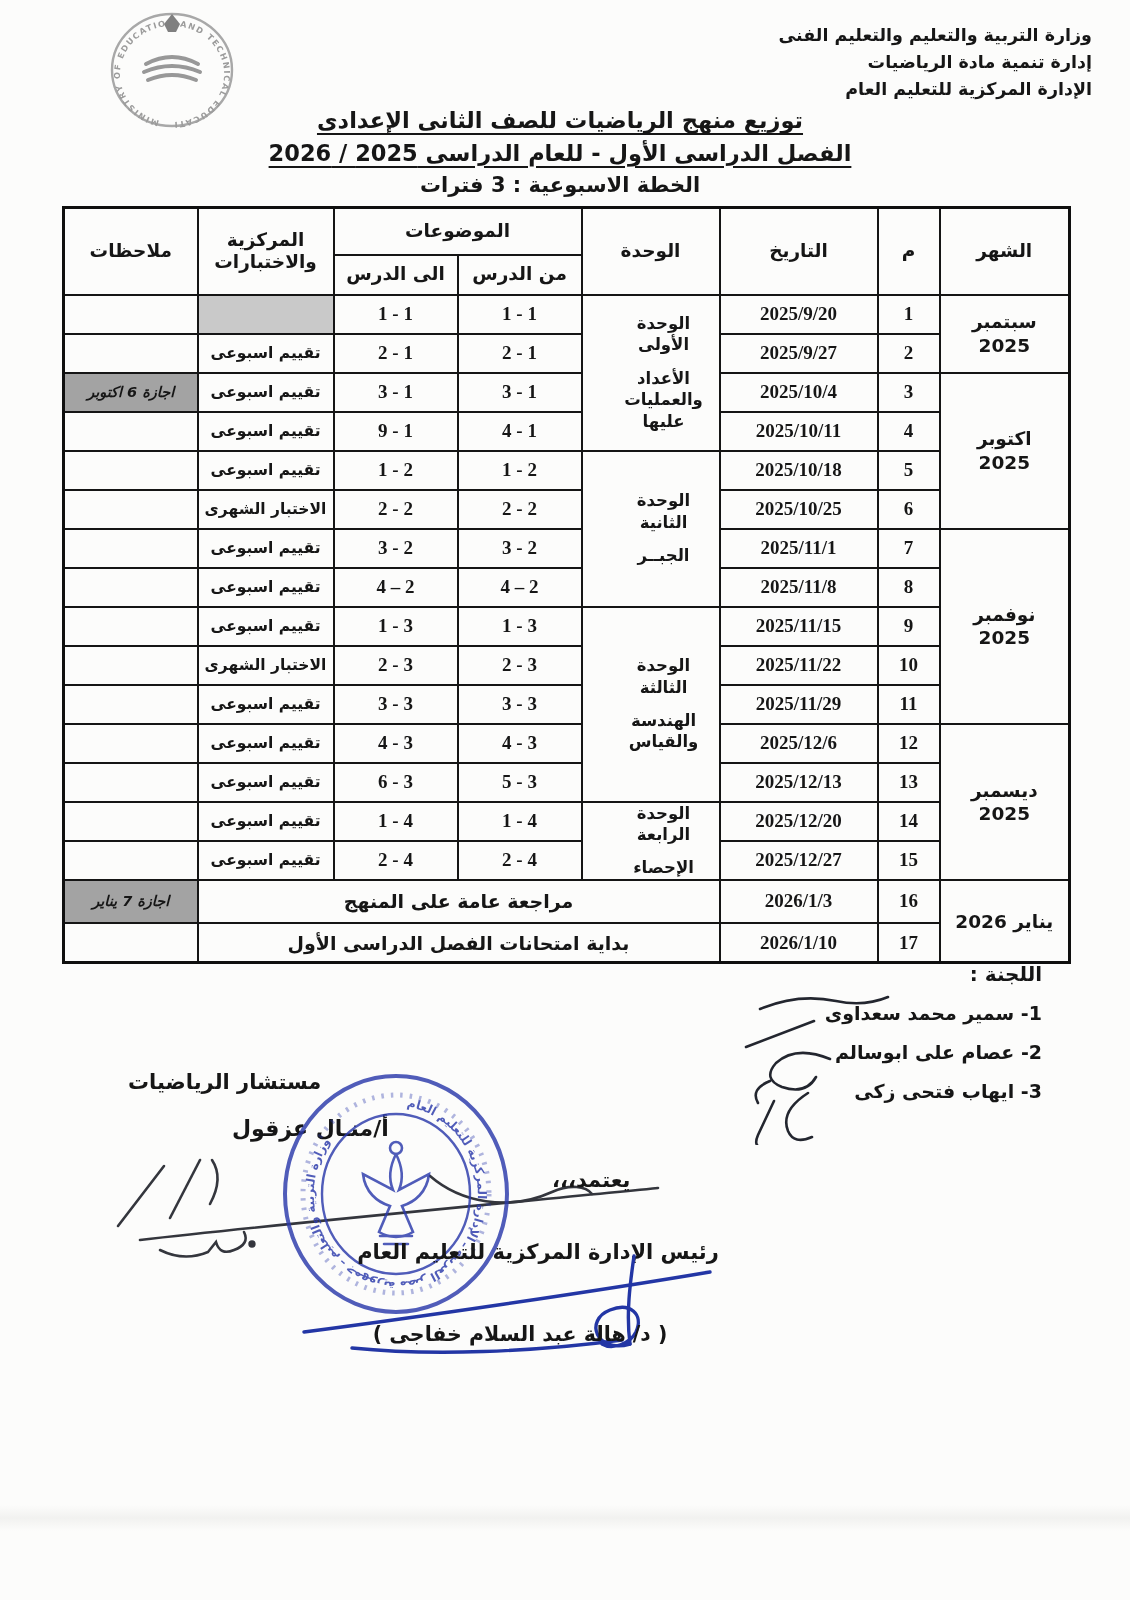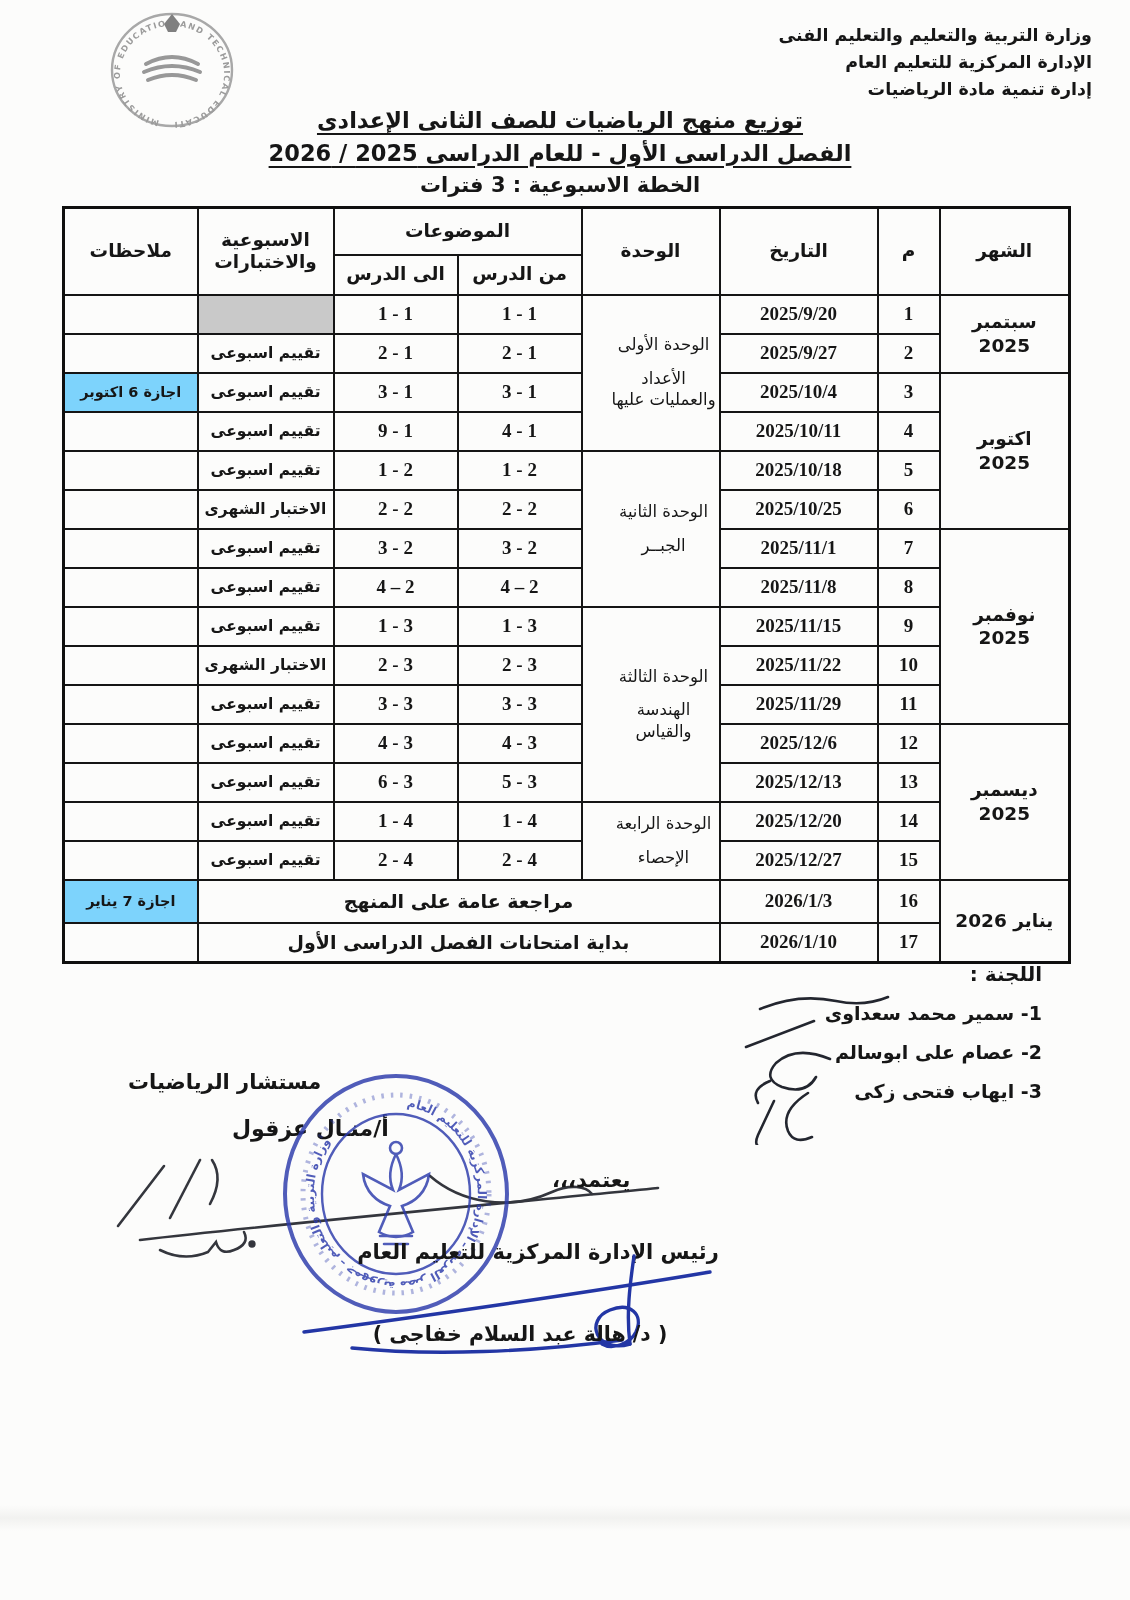--- a/index.html
+++ b/index.html
@@ -22,27 +22,27 @@
   .sched{position:absolute;top:206px;left:62px;}
   table{border-collapse:collapse;table-layout:fixed;width:1006px;direction:rtl;border:3px solid #0f0f0f;}
   th,td{border:2.4px solid #151515;text-align:center;vertical-align:middle;padding:0 2px;overflow:hidden;}
   thead th{font-weight:700;font-size:18.5px;line-height:1.2;}
   thead tr.h1{height:47px;} thead tr.h2{height:40px;font-size:17px;}
   tbody tr{height:39px;}
   tr.sp1{height:43px;} tr.sp2{height:40px;}
   td.month-cell{font-weight:700;font-size:18.5px;white-space:pre-line;line-height:1.25;}
   td.num-cell,td.date-cell,td.lesson-cell{font-weight:700;font-size:19px;}
   td.date-cell{direction:ltr;}
-  td.unit-cell{font-weight:400;font-size:16.5px;line-height:1.3;padding-left:28px;}
+  td.unit-cell{font-weight:700;font-size:16.5px;line-height:1.3;padding-left:28px;}
   .unit-title{margin-bottom:12px;}
   td.eval-cell{font-weight:700;font-size:15.5px;}
   td.note-cell{font-weight:700;font-size:14.5px;}
   td.merged-cell{font-weight:700;font-size:19px;}
   td.shaded{background:#c9c9c9;}
-  td.shaded2{background:#7dd3fc;}
+  td.shaded2{background:#a3a3a3;font-style:italic;}
 
   
   .committee{position:absolute;top:962px;right:88px;width:330px;text-align:right;direction:rtl;}
   .committee .c-title{font-weight:700;font-size:20px;margin-bottom:8px;}
   .committee .member{font-weight:700;font-size:19px;line-height:2.05;}
 
   
   .advisor-title{position:absolute;top:1070px;left:128px;font-weight:700;font-size:21px;direction:rtl;}
   .advisor-name{position:absolute;top:1116px;left:232px;font-weight:700;font-size:22px;direction:rtl;}
   .approve{position:absolute;top:1168px;left:552px;font-weight:700;font-size:21px;direction:rtl;}
@@ -68,22 +68,22 @@
       </defs>
     <text font-size="8.2" fill="#8b8b8b" font-weight="700" letter-spacing="1.5">
       <textPath href="#sealArc" startOffset="4%">MINISTRY OF EDUCATION AND TECHNICAL EDUCATION</textPath>
     </text>
     <path d="M62,18 l8,-10 l8,10 l-4,8 h-8 z" fill="#6b6b6b"></path>
     <path d="M44,58 q26,-14 52,0 M42,66 q28,-12 56,0 M46,74 q24,-10 48,0" stroke="#878787" stroke-width="4" fill="none" stroke-linecap="round"></path>
   </svg>
 
   <div class="hdr-right">
     <div>وزارة التربية والتعليم والتعليم الفنى</div>
+    <div>إدارة تنمية مادة الرياضيات</div>
     <div>الإدارة المركزية للتعليم العام</div>
-    <div>إدارة تنمية مادة الرياضيات</div>
   </div>
 
   <div class="titleblock">
     <div class="t1">توزيع منهج الرياضيات للصف الثانى الإعدادى</div>
     <div class="t2">الفصل الدراسى الأول -  للعام الدراسى 2025 / 2026</div>
     <div class="t3">الخطة الاسبوعية : 3 فترات</div>
   </div>
 
   <div class="sched">
     <table>
@@ -97,21 +97,21 @@
           <col style="width:136px">
           <col style="width:134px">
       </colgroup>
       <thead>
         <tr class="h1">
           <th rowspan="2">الشهر</th>
           <th rowspan="2">م</th>
           <th rowspan="2">التاريخ</th>
           <th rowspan="2">الوحدة</th>
           <th colspan="2">الموضوعات</th>
-          <th rowspan="2">الاسبوعية والاختبارات</th>
+          <th rowspan="2">المركزية والاختبارات</th>
           <th rowspan="2">ملاحظات</th>
         </tr>
         <tr class="h2">
           <th>من الدرس</th>
           <th>الى الدرس</th>
         </tr>
       </thead>
       <tbody id="schedule-body">
           <tr>
             <td class="month-cell" rowspan="2">سبتمبر

